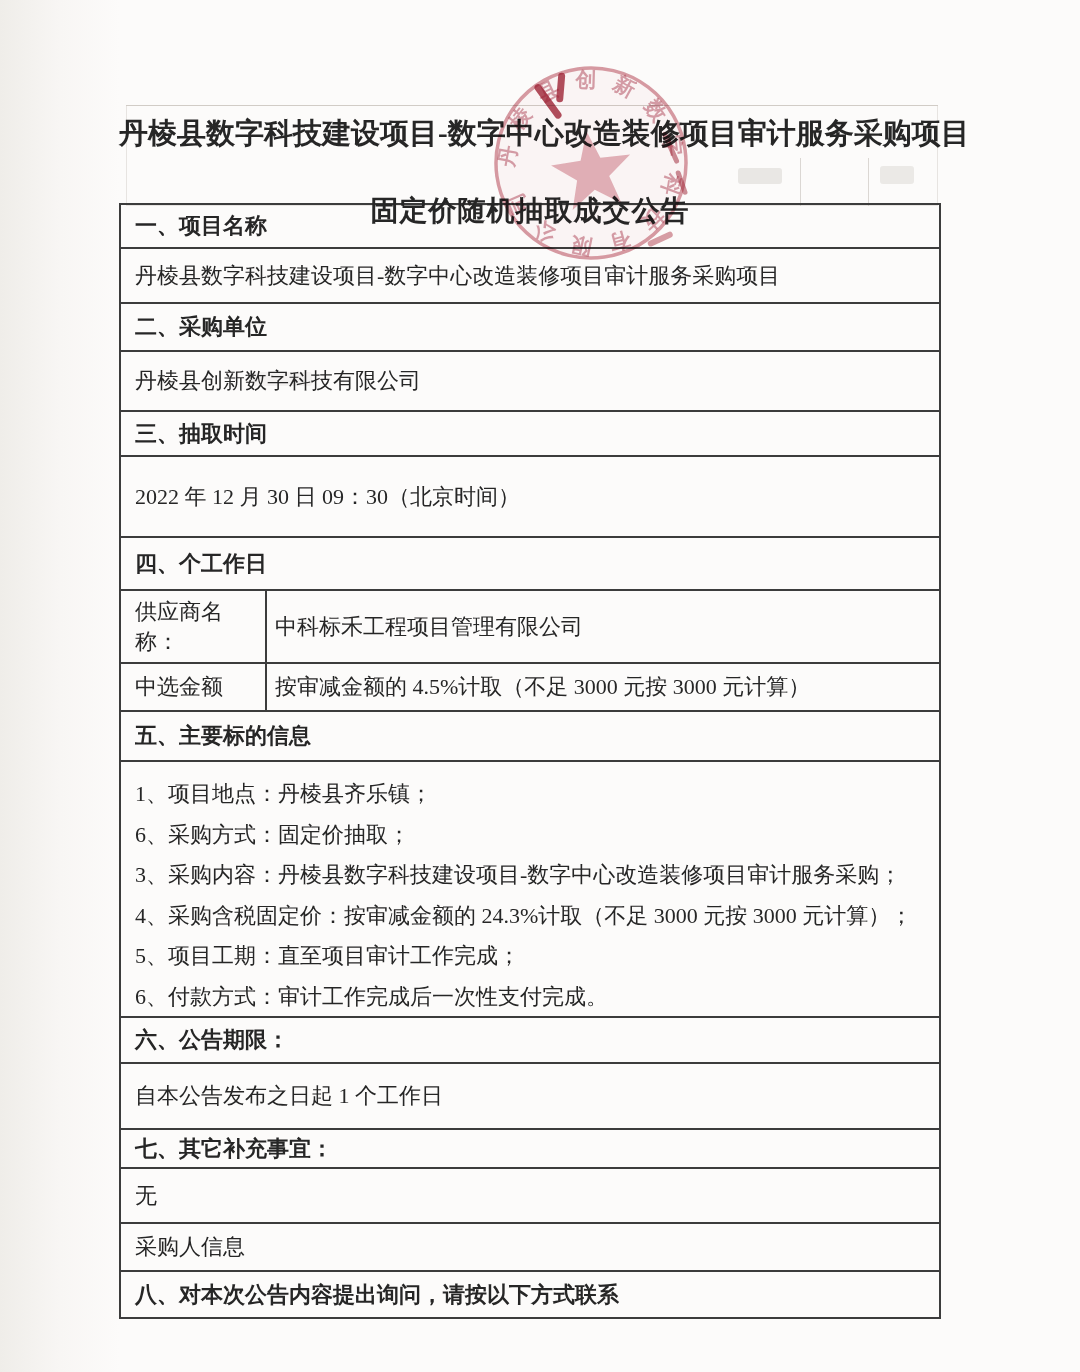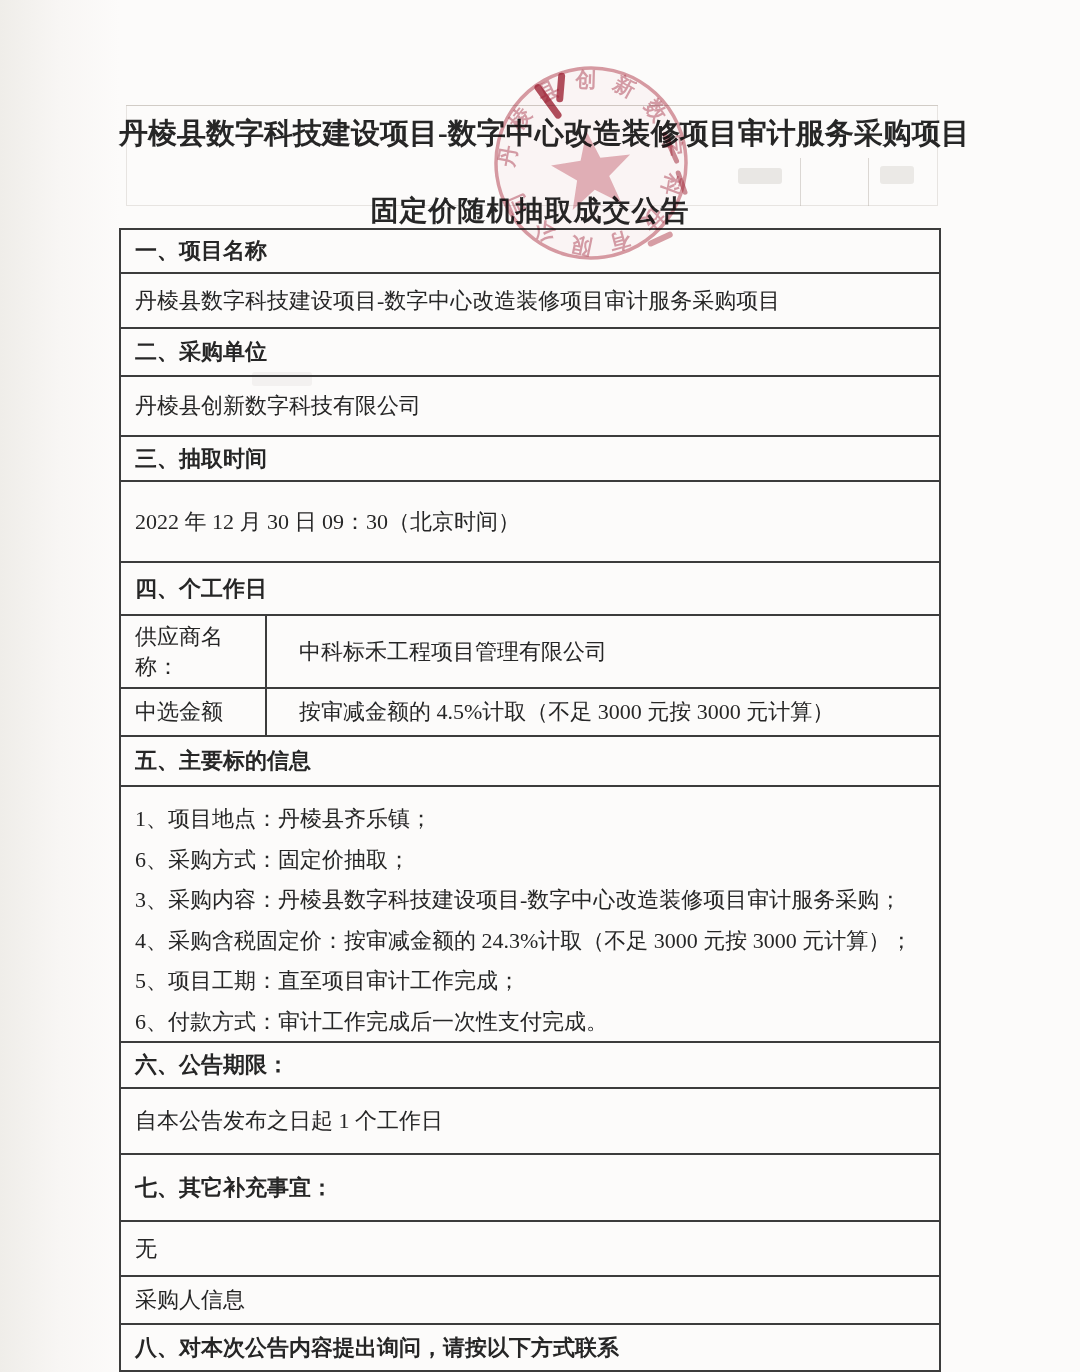--- a/index.html
+++ b/index.html
@@ -18,33 +18,33 @@
   .ghost-v2 { position:absolute; left:868px; top:158px; width:1px; height:48px; background:rgba(185,180,172,.5); }
   .ghost-smudge1 { position:absolute; left:738px; top:168px; width:44px; height:16px; background:rgba(190,186,178,.30); border-radius:3px; }
   .ghost-smudge2 { position:absolute; left:880px; top:166px; width:34px; height:18px; background:rgba(190,186,178,.28); border-radius:3px; }
   .ghost-smudge3 { position:absolute; left:252px; top:372px; width:60px; height:14px; background:rgba(205,200,192,.18); border-radius:3px; }
 
   .title-wrap { position:absolute; left:119px; top:0; width:822px; text-align:center; z-index:2; }
   .title-line1 { position:absolute; top:114px; width:100%; font-size:29px; font-weight:bold; letter-spacing:0px; white-space:nowrap; }
   .title-line2 { position:absolute; top:192px; width:100%; font-size:28px; font-weight:bold; letter-spacing:1px; white-space:nowrap; }
 
   .doc-table {
-    position:absolute; left:119px; top:228px; width:822px; z-index:1;
+    position:absolute; left:119px; top:203px; width:822px; z-index:1;
     border:2px solid #3c3c3c;
     background:transparent;
   }
   .row { border-bottom:2px solid #3c3c3c; display:flex; align-items:center; font-size:22px; }
   .row:last-child { border-bottom:none; }
   .row.header { font-weight:bold; }
   .row .pad { padding-left:14px; }
   .h46{height:44px}.h57{height:55px}.h46b{height:48px}.h62{height:60px}.h47{height:45px}
   .h83{height:81px}.h55{height:53px}.h75{height:73px}.h50{height:48px}.h52{height:50px}
-  .h258{height:256px}.h48{height:46px}.h55b{height:66px}.h53{height:67px}.h57b{height:55px}
+  .h258{height:256px}.h48{height:46px}.h55b{height:66px}.h53{height:39px}.h57b{height:55px}
   .h47b{height:45px}.h50b{height:48px}
-  .pair { align-items:stretch;gap:24px; }
+  .pair { align-items:stretch; }
   .pair .pair-label { width:146px; border-right:2px solid #3c3c3c; display:flex; align-items:center; padding-left:14px; }
   .pair .pair-value { flex:1; display:flex; align-items:center; padding-left:8px;font-family:Liberation Serif, serif; }
   .list-row { display:block; padding:12px 14px 12px 14px; }
   .list-row .li { line-height:40.5px; font-size:22px; }
 
   .stamp {
     position:absolute; left:471px; top:43px; width:240px; height:240px;
     z-index:5; pointer-events:none; mix-blend-mode:multiply;
     transform:rotate(-8deg);
   }

